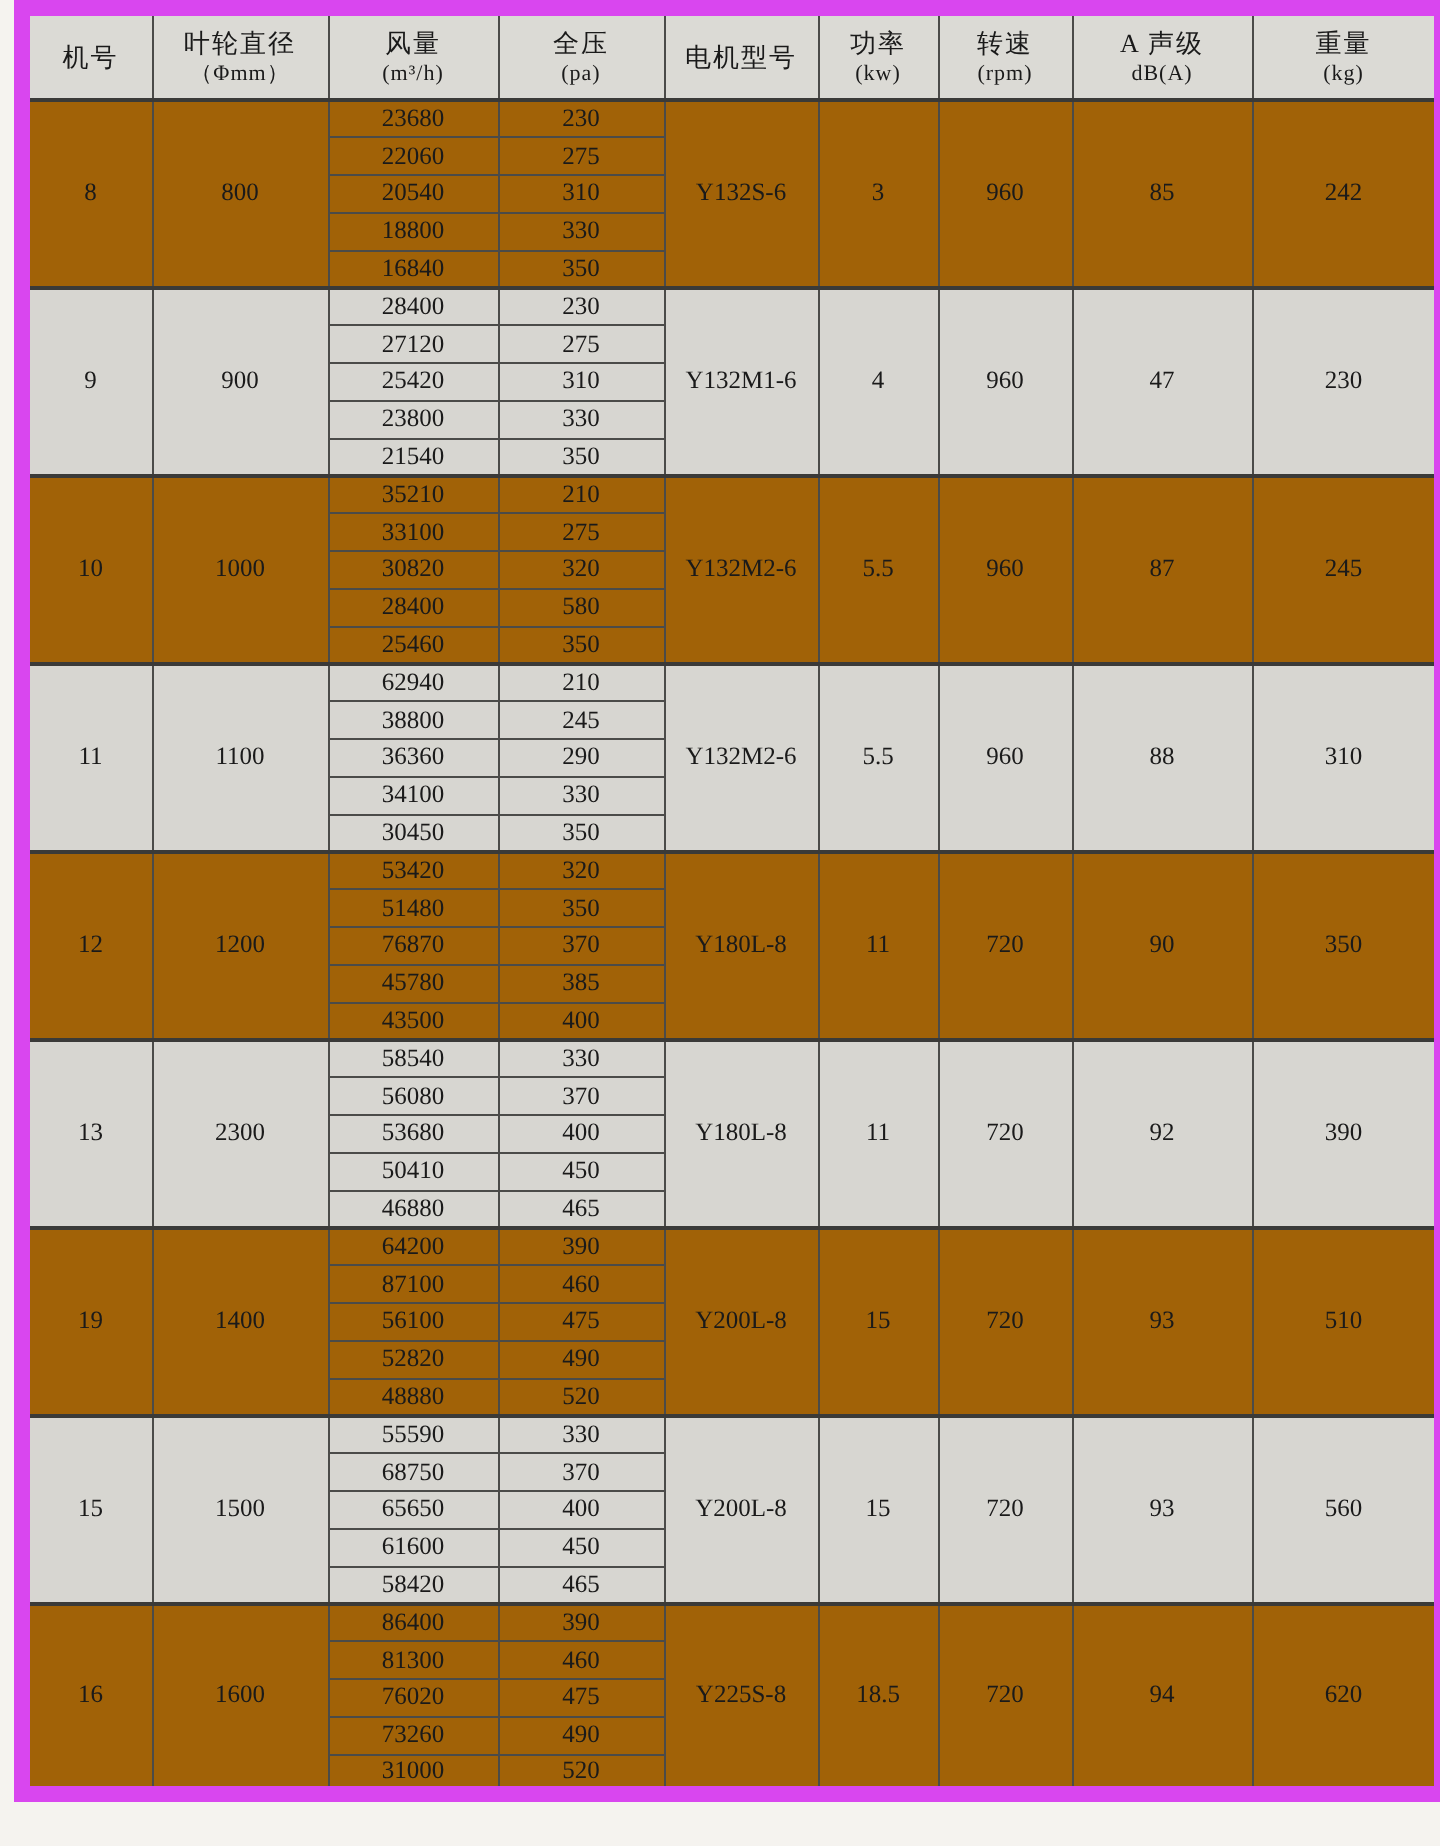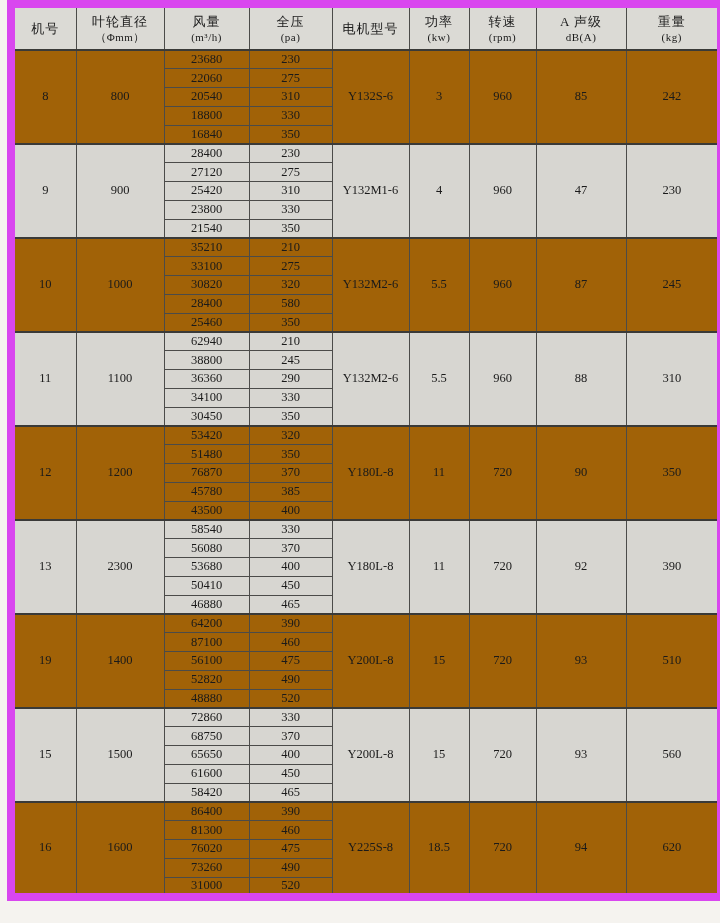--- a/index.html
+++ b/index.html
@@ -313,21 +313,21 @@
           <td>52820</td>
           <td>490</td>
         </tr>
         <tr>
           <td>48880</td>
           <td>520</td>
         </tr>
         <tr class="shaded group-start">
           <td rowspan="5">15</td>
           <td rowspan="5">1500</td>
-          <td>72860</td>
+          <td>55590</td>
           <td>330</td>
           <td rowspan="5">Y200L-8</td>
           <td rowspan="5">15</td>
           <td rowspan="5">720</td>
           <td rowspan="5">93</td>
           <td rowspan="5">560</td>
         </tr>
         <tr class="shaded">
           <td>68750</td>
           <td>370</td>

